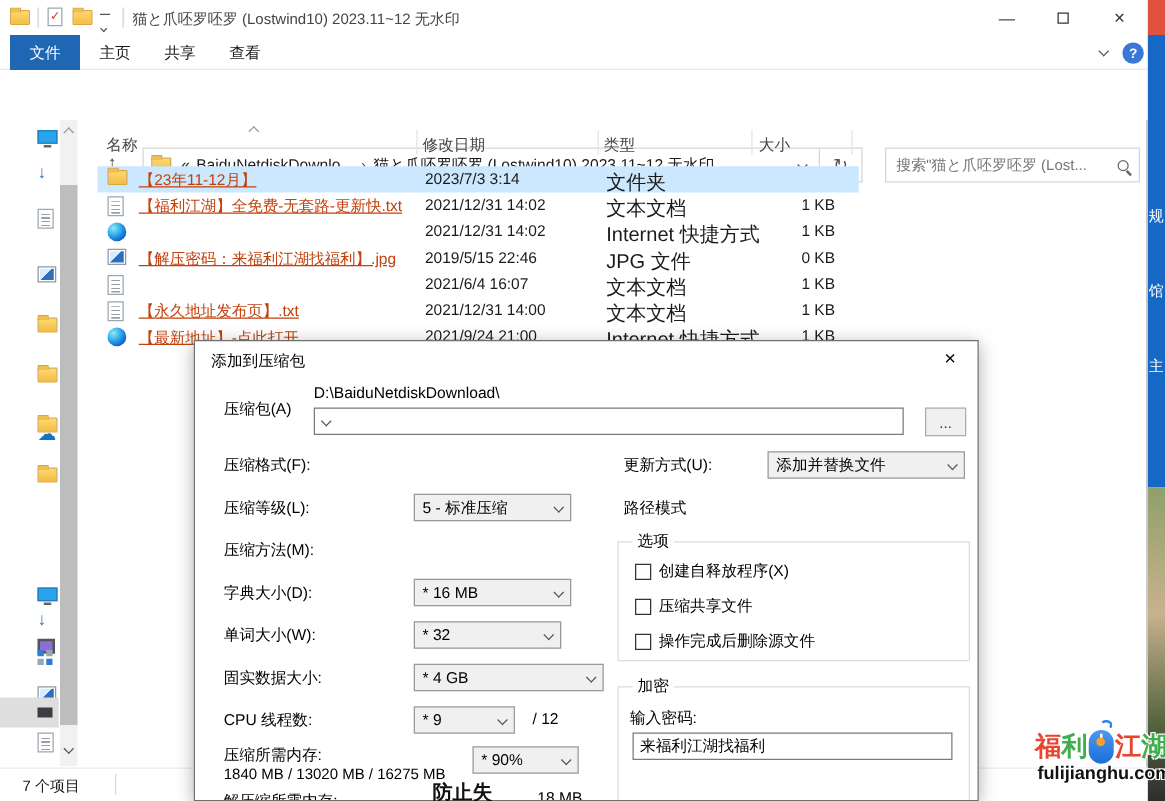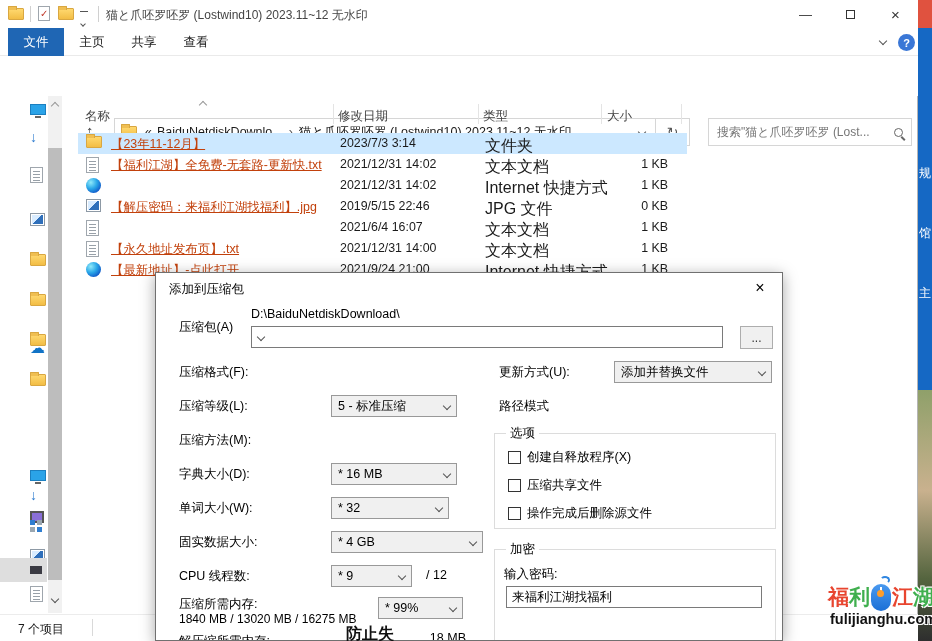--- a/index.html
+++ b/index.html
@@ -308,21 +308,21 @@
     <div class="dlg-label" style="left:23px;top:295px">CPU 线程数:</div>
     <div class="combo" style="left:175px;top:292px;width:81px">
       <span class="val">* 9</span>
         <span class="chev"></span>
     </div>
     <div class="dlg-label" style="left:270px;top:295px">/ 12</div>
 
     <div class="dlg-label" style="left:23px;top:323px">压缩所需内存:</div>
     <div class="dlg-label" style="left:23px;top:339px;font-size:12px">1840 MB / 13020 MB / 16275 MB</div>
     <div class="combo" style="left:222px;top:324px;width:85px">
-      <span class="val">* 99%</span>
+      <span class="val">* 90%</span>
         <span class="chev"></span>
     </div>
     <div class="dlg-label" style="left:23px;top:360px">解压缩所需内存:</div>
     <div class="dlg-label" style="left:255px;top:358px;width:55px;text-align:right">18 MB</div>
 
     <div class="dlg-label" style="left:343px;top:91px">更新方式(U):</div>
     <div class="combo" style="left:458px;top:88px;width:158px">
       <span class="val">添加并替换文件</span>
         <span class="chev"></span>
     </div>

